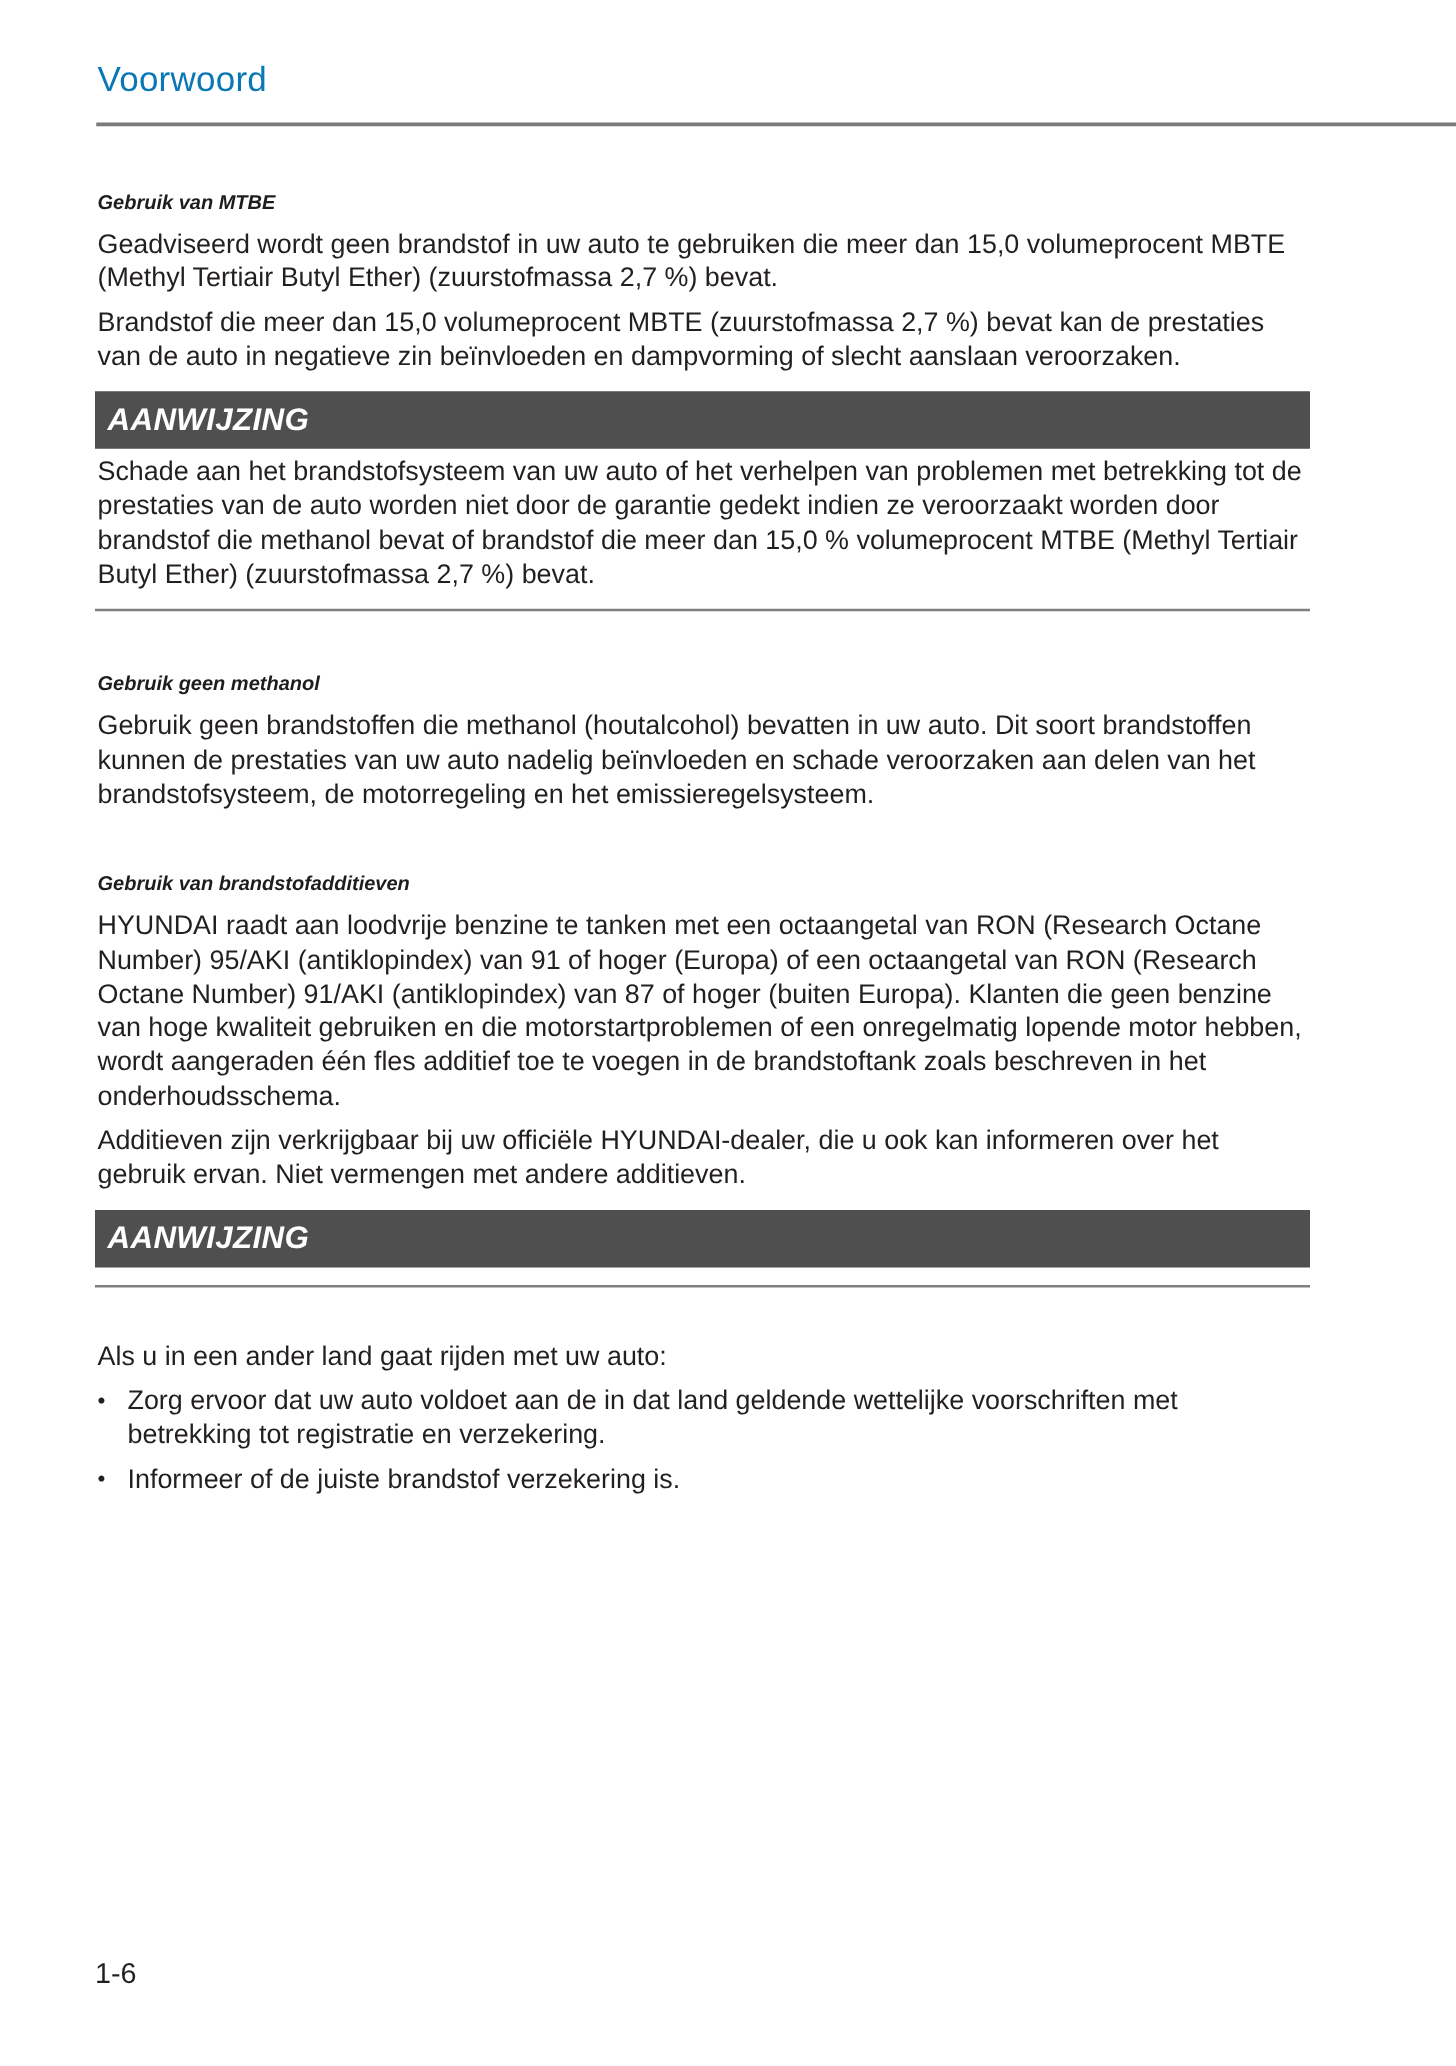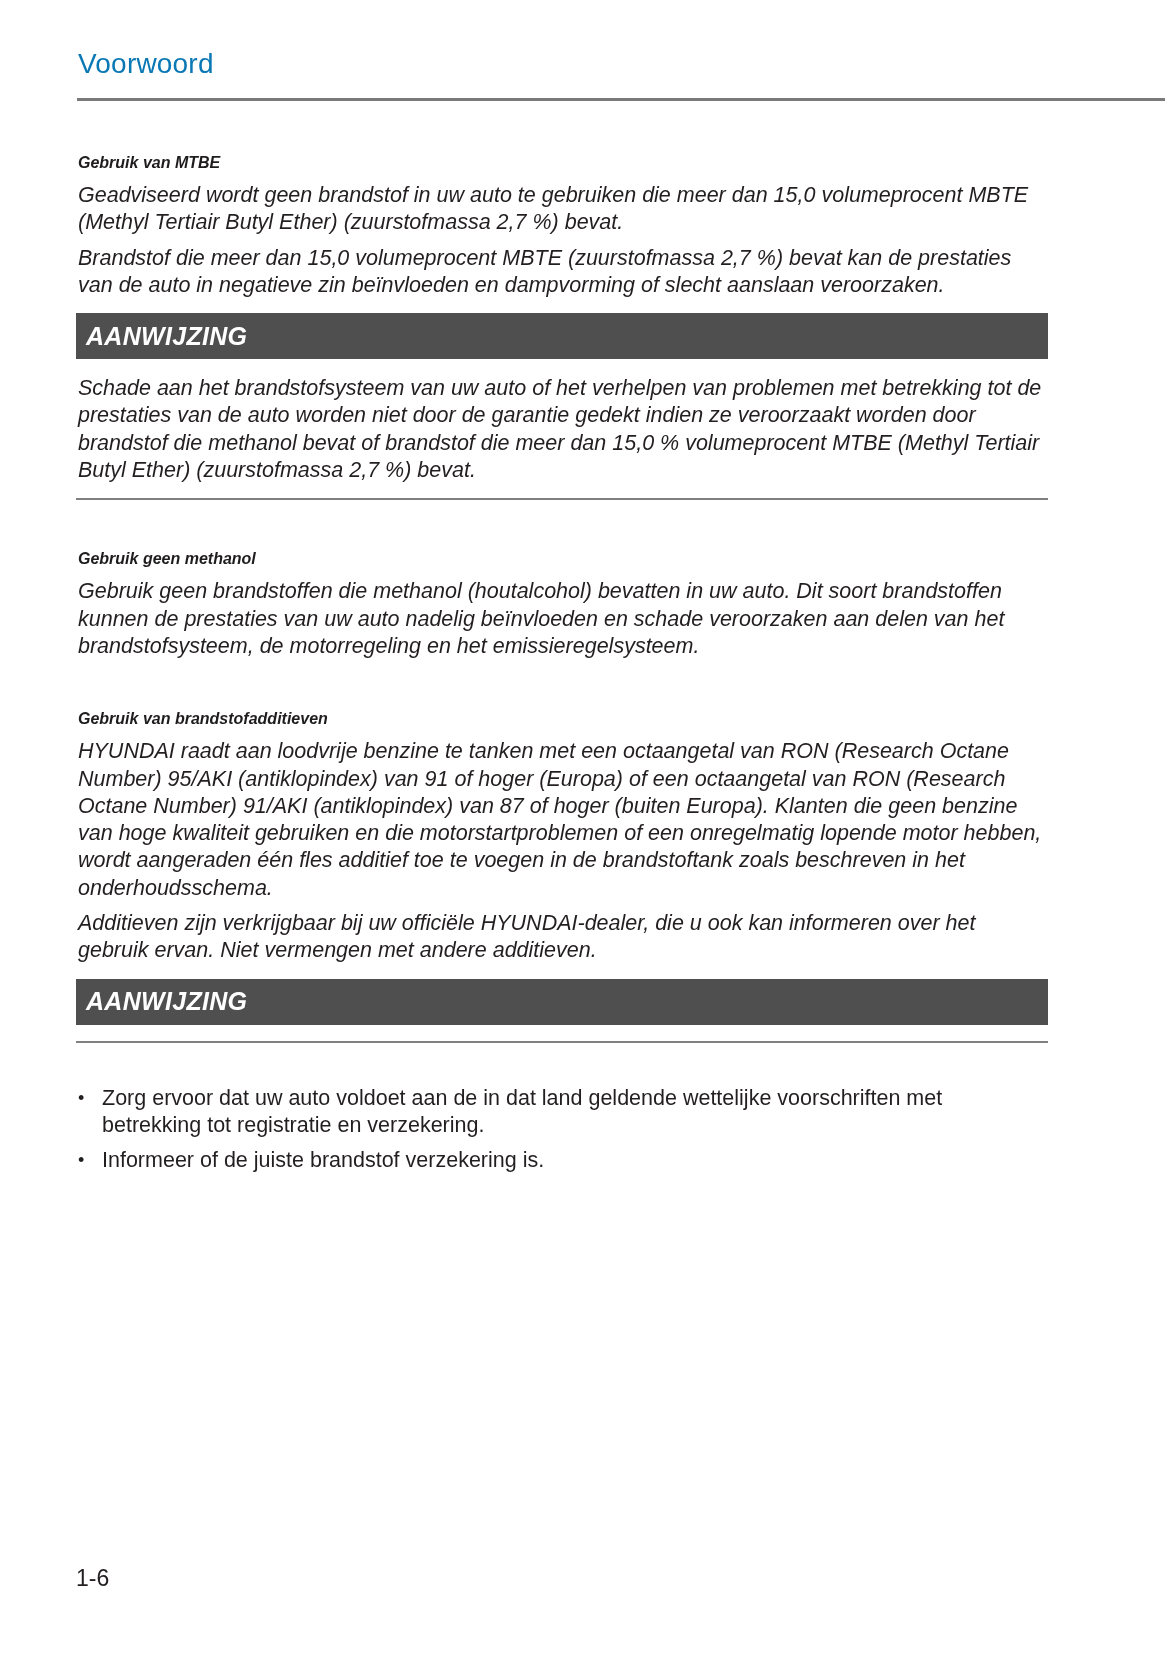--- a/index.html
+++ b/index.html
@@ -17,24 +17,24 @@
       height: 3px; background: #7a7a7a;
     }
     .content {
       position: absolute; left: 78px; top: 148px; width: 968px;
     }
     .section-title {
       font-size: 16px; font-weight: bold; font-style: italic;
       margin: 0 0 4px 0; line-height: 30px; color: #1f1c1d;
     }
     p {
-      margin: 0 0 8px 0; font-size: 21.5px; line-height: 27.3px; font-style: italic;
+      margin: 0 0 8px 0; font-size: 21.5px; line-height: 27.3px;
     }
     .note-bar {
-      background: #4f4f4f; height: 46px; margin: 14px -2px 16px -2px;
+      background: #4f4f4f; height: 46px; margin: 14px -2px 5px -2px;
       padding: 0 0 0 10px; display: flex; align-items: center;
     }
     .note-bar span {
       color: #ffffff; font-weight: bold; font-style: italic; font-size: 25px;
       letter-spacing: 0.3px;
     }
     .note-body p { margin: 0; }
     .note-rule {
       height: 2px; background: #808080; margin: 14px -2px 0 -2px;
     }
@@ -93,20 +93,21 @@
       <div class="note-bar">
         <span>AANWIJZING</span>
       </div>
       <div class="note-rule"></div>
     </div>
   </section>
 
   <div class="spacer-c"></div>
 
   <section>
+    <p>Als u in een ander land gaat rijden met uw auto:</p>
     <ul class="bullets">
       <li>
         <span class="bullet">•</span>
         <span>Zorg ervoor dat uw auto voldoet aan de in dat land geldende wettelijke voorschriften met betrekking tot registratie en verzekering.</span>
       </li>
       <li>
         <span class="bullet">•</span>
         <span>Informeer of de juiste brandstof verzekering is.</span>
       </li>
     </ul>

